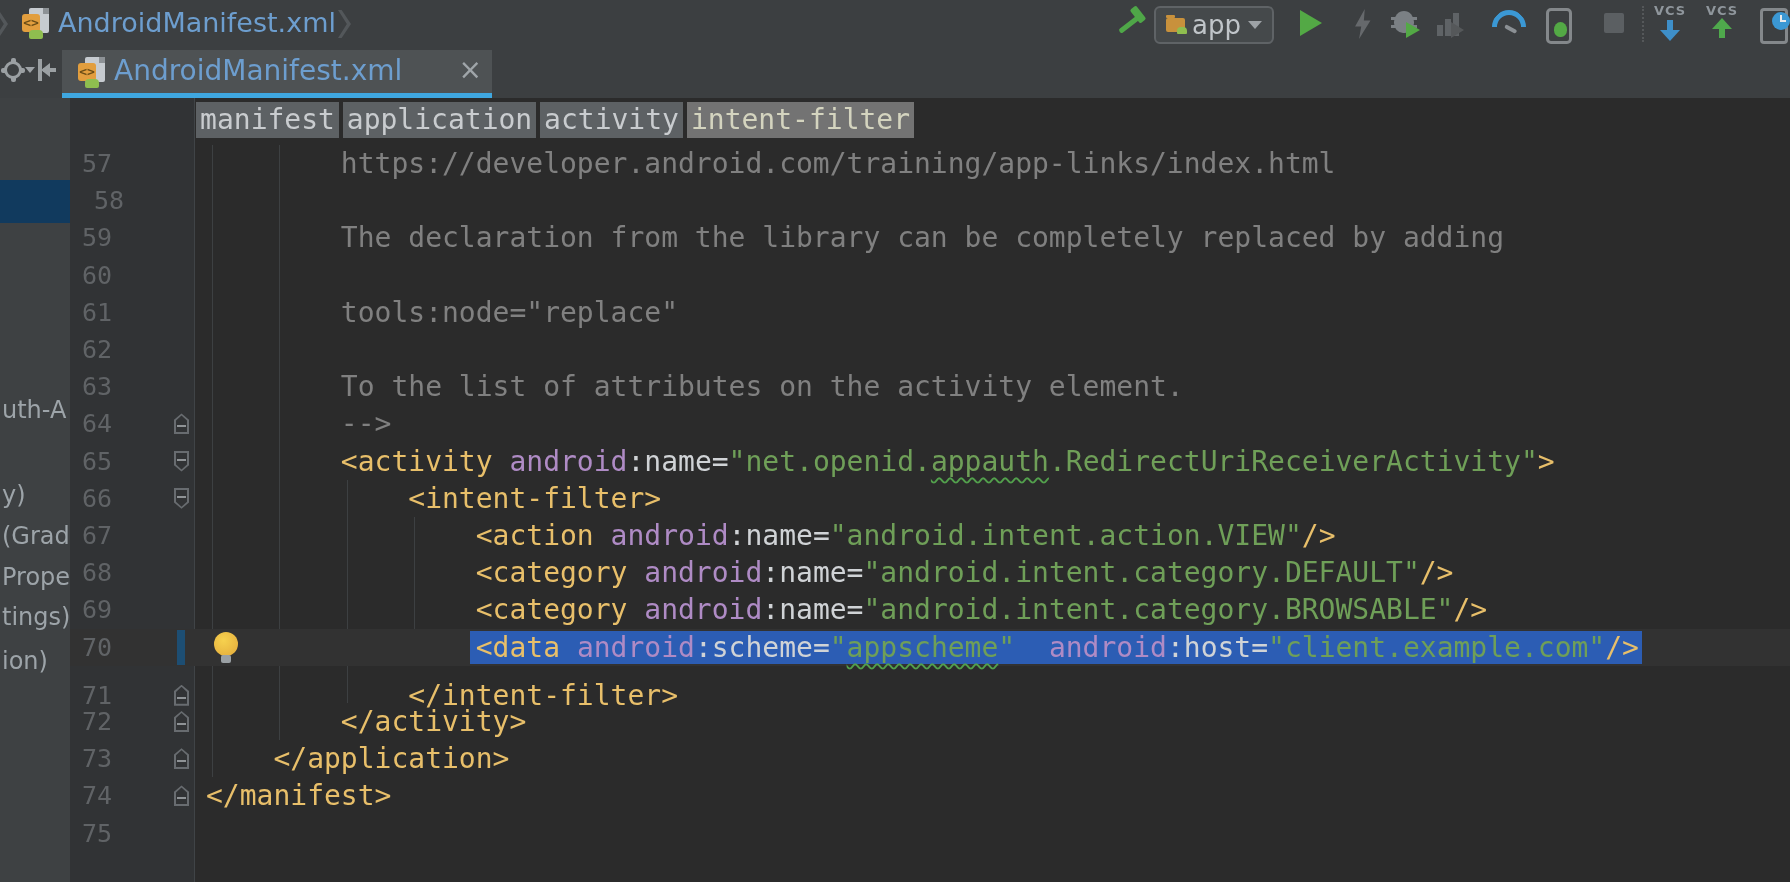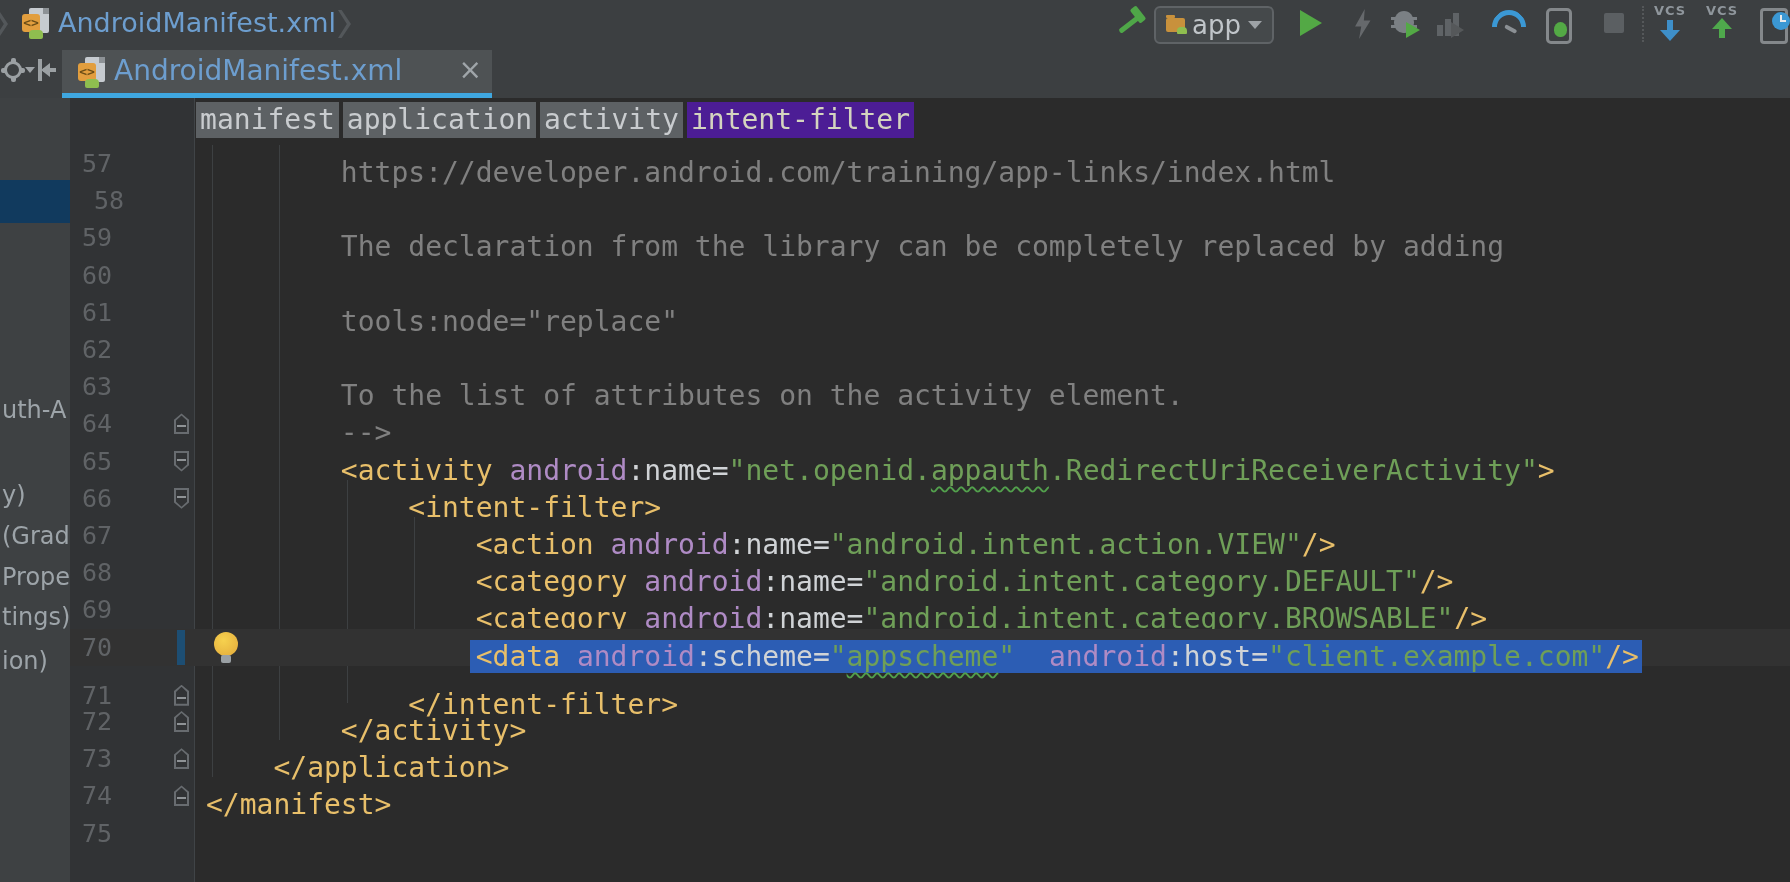--- a/index.html
+++ b/index.html
@@ -76,29 +76,29 @@
   #tab-close{position:absolute;right:10px;top:3px;font-size:28px;color:#9fa5a9;}
   #tab-underline{position:absolute;left:62px;top:93px;width:430px;height:5px;background:#3fa7e0;}
   
   #panel-strip{position:absolute;left:0;top:98px;width:78px;height:784px;background:#3e4143;overflow:hidden;}
   #panel-selected{position:absolute;left:0;width:70px;height:43px;background:#113a5e;}
   .fragment{position:absolute;left:2px;font-size:24px;color:#9da4a9;white-space:nowrap;}
   #gutter-col{position:absolute;left:70px;top:98px;width:124px;height:784px;background:#313335;border-right:1px solid #404447;}
   #breadcrumbs{position:absolute;left:0;top:102px;height:36px;width:1790px;}
   .chip{position:absolute;top:0;height:36px;line-height:36px;text-align:center;
         font-family:"DejaVu Sans Mono",monospace;font-size:28px;color:#c9cccf;background:#5d6164;}
-  .chip.active{background:#4c1d95;color:#d4d4bf;}
+  .chip.active{background:#737373;color:#d4d4bf;}
   
   #code-area{position:absolute;left:70px;top:145px;width:1720px;height:737px;}
   .guide{position:absolute;width:1px;background:#3d4042;}
   .crow{position:absolute;left:0;width:1720px;height:37.2px;}
   .crow.caret-row{background:#323232;}
   .lnum{position:absolute;left:0;top:0;width:42px;text-align:right;
         font-family:"DejaVu Sans Mono",monospace;font-size:25px;line-height:37.2px;color:#606366;}
-  .ltext{position:absolute;left:136px;top:9px;white-space:pre;
+  .ltext{position:absolute;left:136px;top:0;white-space:pre;
         font-family:"DejaVu Sans Mono",monospace;font-size:28px;line-height:37.2px;color:#a9b7c6;}
   .tk-comment{color:#808080;} .tk-tag{color:#e8bf6a;} .tk-ns{color:#af8bc5;}
   .tk-attr{color:#d0d3d6;} .tk-str{color:#6f9f58;} .tk-plain{color:#a9b7c6;}
   .sel{background:#2c5db4;}
   .sel-start{padding-left:6px;margin-left:-6px;}
   .sel-end{padding-right:3px;}
   .wavy{text-decoration:underline;text-decoration-style:wavy;text-decoration-color:#52a04c;
         text-decoration-thickness:2px;text-underline-offset:6px;}
   .fold-up,.fold-down{position:absolute;left:104px;top:8px;width:15px;height:21px;background:#686c70;}
   .fold-up{clip-path:polygon(50% 0,100% 30%,100% 100%,0 100%,0 30%);}

